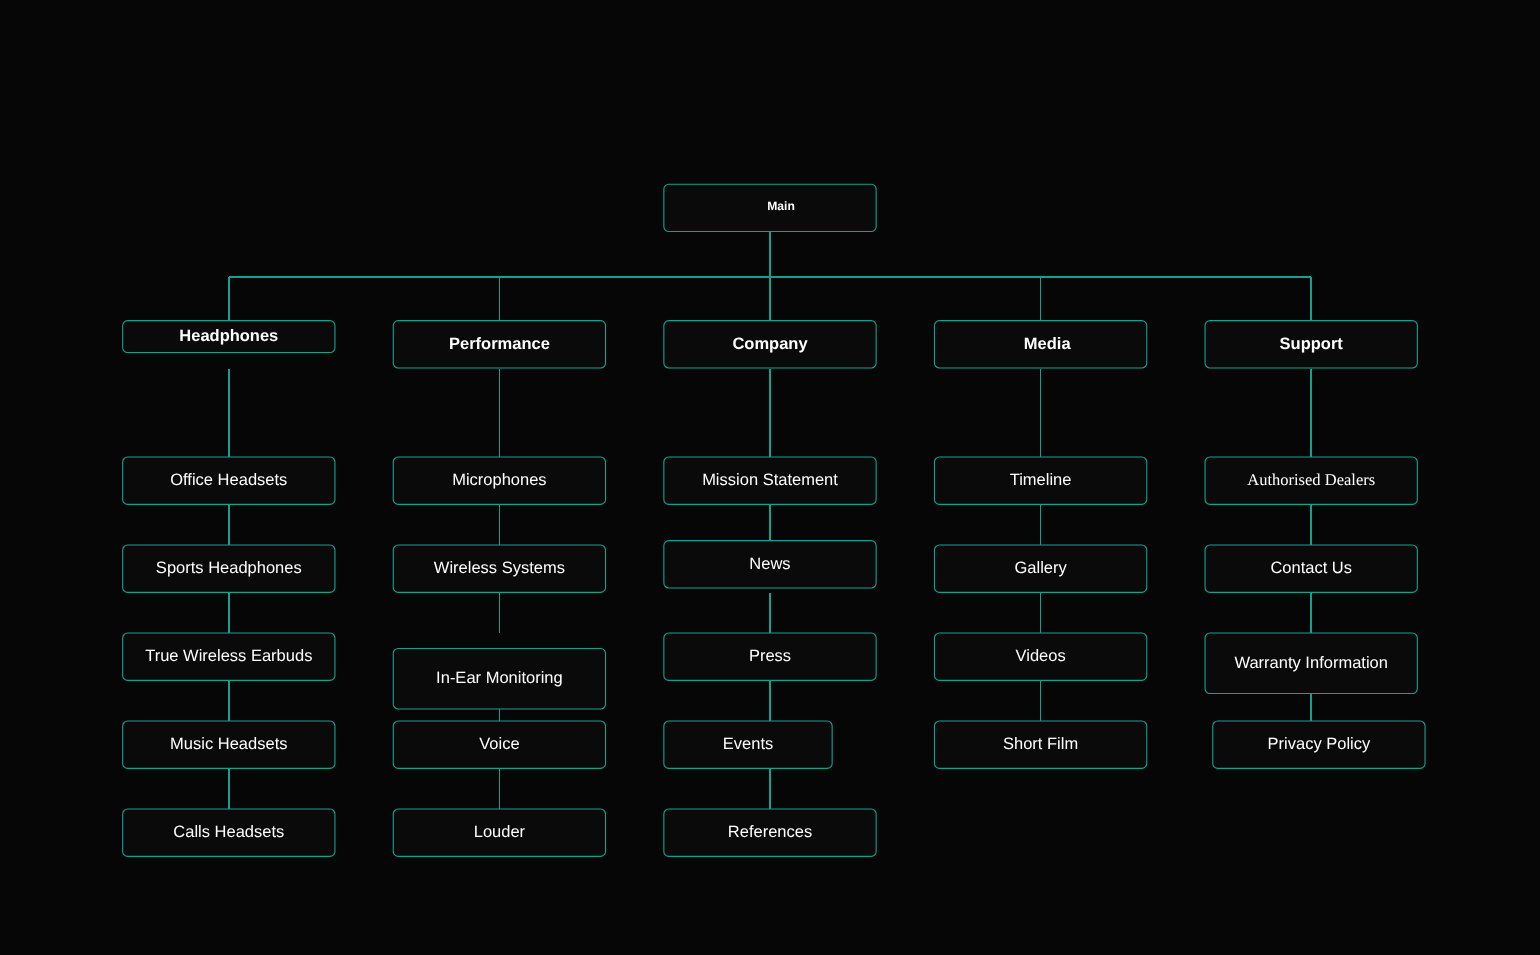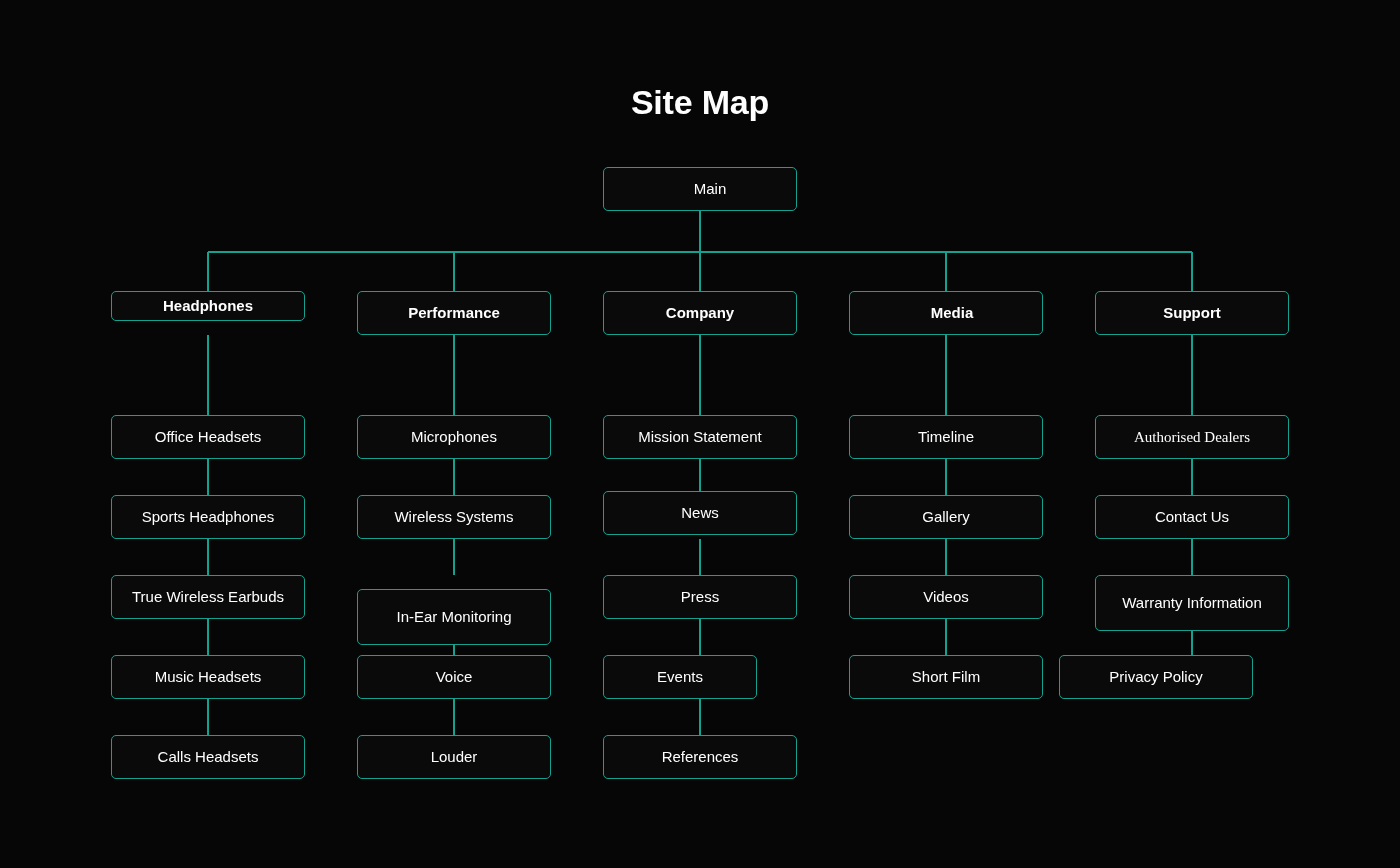--- a/index.html
+++ b/index.html
@@ -65,41 +65,40 @@
 
   .node-box .node-label {
     display: block;
     width: 100%;
     padding: 0 6px;
     line-height: 1.2;
     white-space: nowrap;
   }
 
   .node-root {
-    font-size: 15px;
-    font-weight: normal;
+    font-size: 11px;
+    font-weight: bold;
     padding-left: 20px;
   }
 
   .node-branch {
     font-size: 15px;
     font-weight: bold;
   }
 
   .node-leaf {
     font-size: 15px;
     font-weight: normal;
   }
 </style>
 </head>
 <body>
 
 <div id="sitemap-root">
 
-  <div id="page-title">Site Map</div>
 
   <svg id="connector-layer" viewBox="0 0 1400 868" width="1400" height="868" aria-hidden="true">
       <line x1="700" y1="211" x2="700" y2="252" stroke="#15a18f" stroke-width="1.6" shape-rendering="crispEdges"></line>
       <line x1="208" y1="252" x2="1192" y2="252" stroke="#15a18f" stroke-width="1.6" shape-rendering="crispEdges"></line>
       <line x1="208" y1="252" x2="208" y2="291" stroke="#15a18f" stroke-width="1.6" shape-rendering="crispEdges"></line>
       <line x1="208" y1="335" x2="208" y2="415" stroke="#15a18f" stroke-width="1.6" shape-rendering="crispEdges"></line>
       <line x1="208" y1="459" x2="208" y2="495" stroke="#15a18f" stroke-width="1.6" shape-rendering="crispEdges"></line>
       <line x1="208" y1="539" x2="208" y2="575" stroke="#15a18f" stroke-width="1.6" shape-rendering="crispEdges"></line>
       <line x1="208" y1="619" x2="208" y2="655" stroke="#15a18f" stroke-width="1.6" shape-rendering="crispEdges"></line>
       <line x1="208" y1="699" x2="208" y2="735" stroke="#15a18f" stroke-width="1.6" shape-rendering="crispEdges"></line>
@@ -205,18 +204,18 @@
       </div>
       <div class="node-box node-leaf" style="left: 1095px; top: 415px; width: 194px; height: 44px; font-family: Liberation Serif, serif;">
         <span class="node-label">Authorised Dealers</span>
       </div>
       <div class="node-box node-leaf" style="left: 1095px; top: 495px; width: 194px; height: 44px;">
         <span class="node-label">Contact Us</span>
       </div>
       <div class="node-box node-leaf" style="left: 1095px; top: 575px; width: 194px; height: 56px;">
         <span class="node-label">Warranty Information</span>
       </div>
-      <div class="node-box node-leaf" style="left: 1059px; top: 655px; width: 194px; height: 44px;">
+      <div class="node-box node-leaf" style="left: 1102px; top: 655px; width: 194px; height: 44px;">
         <span class="node-label">Privacy Policy</span>
       </div>
     </div>
 
 </div>
 
 </body></html>

